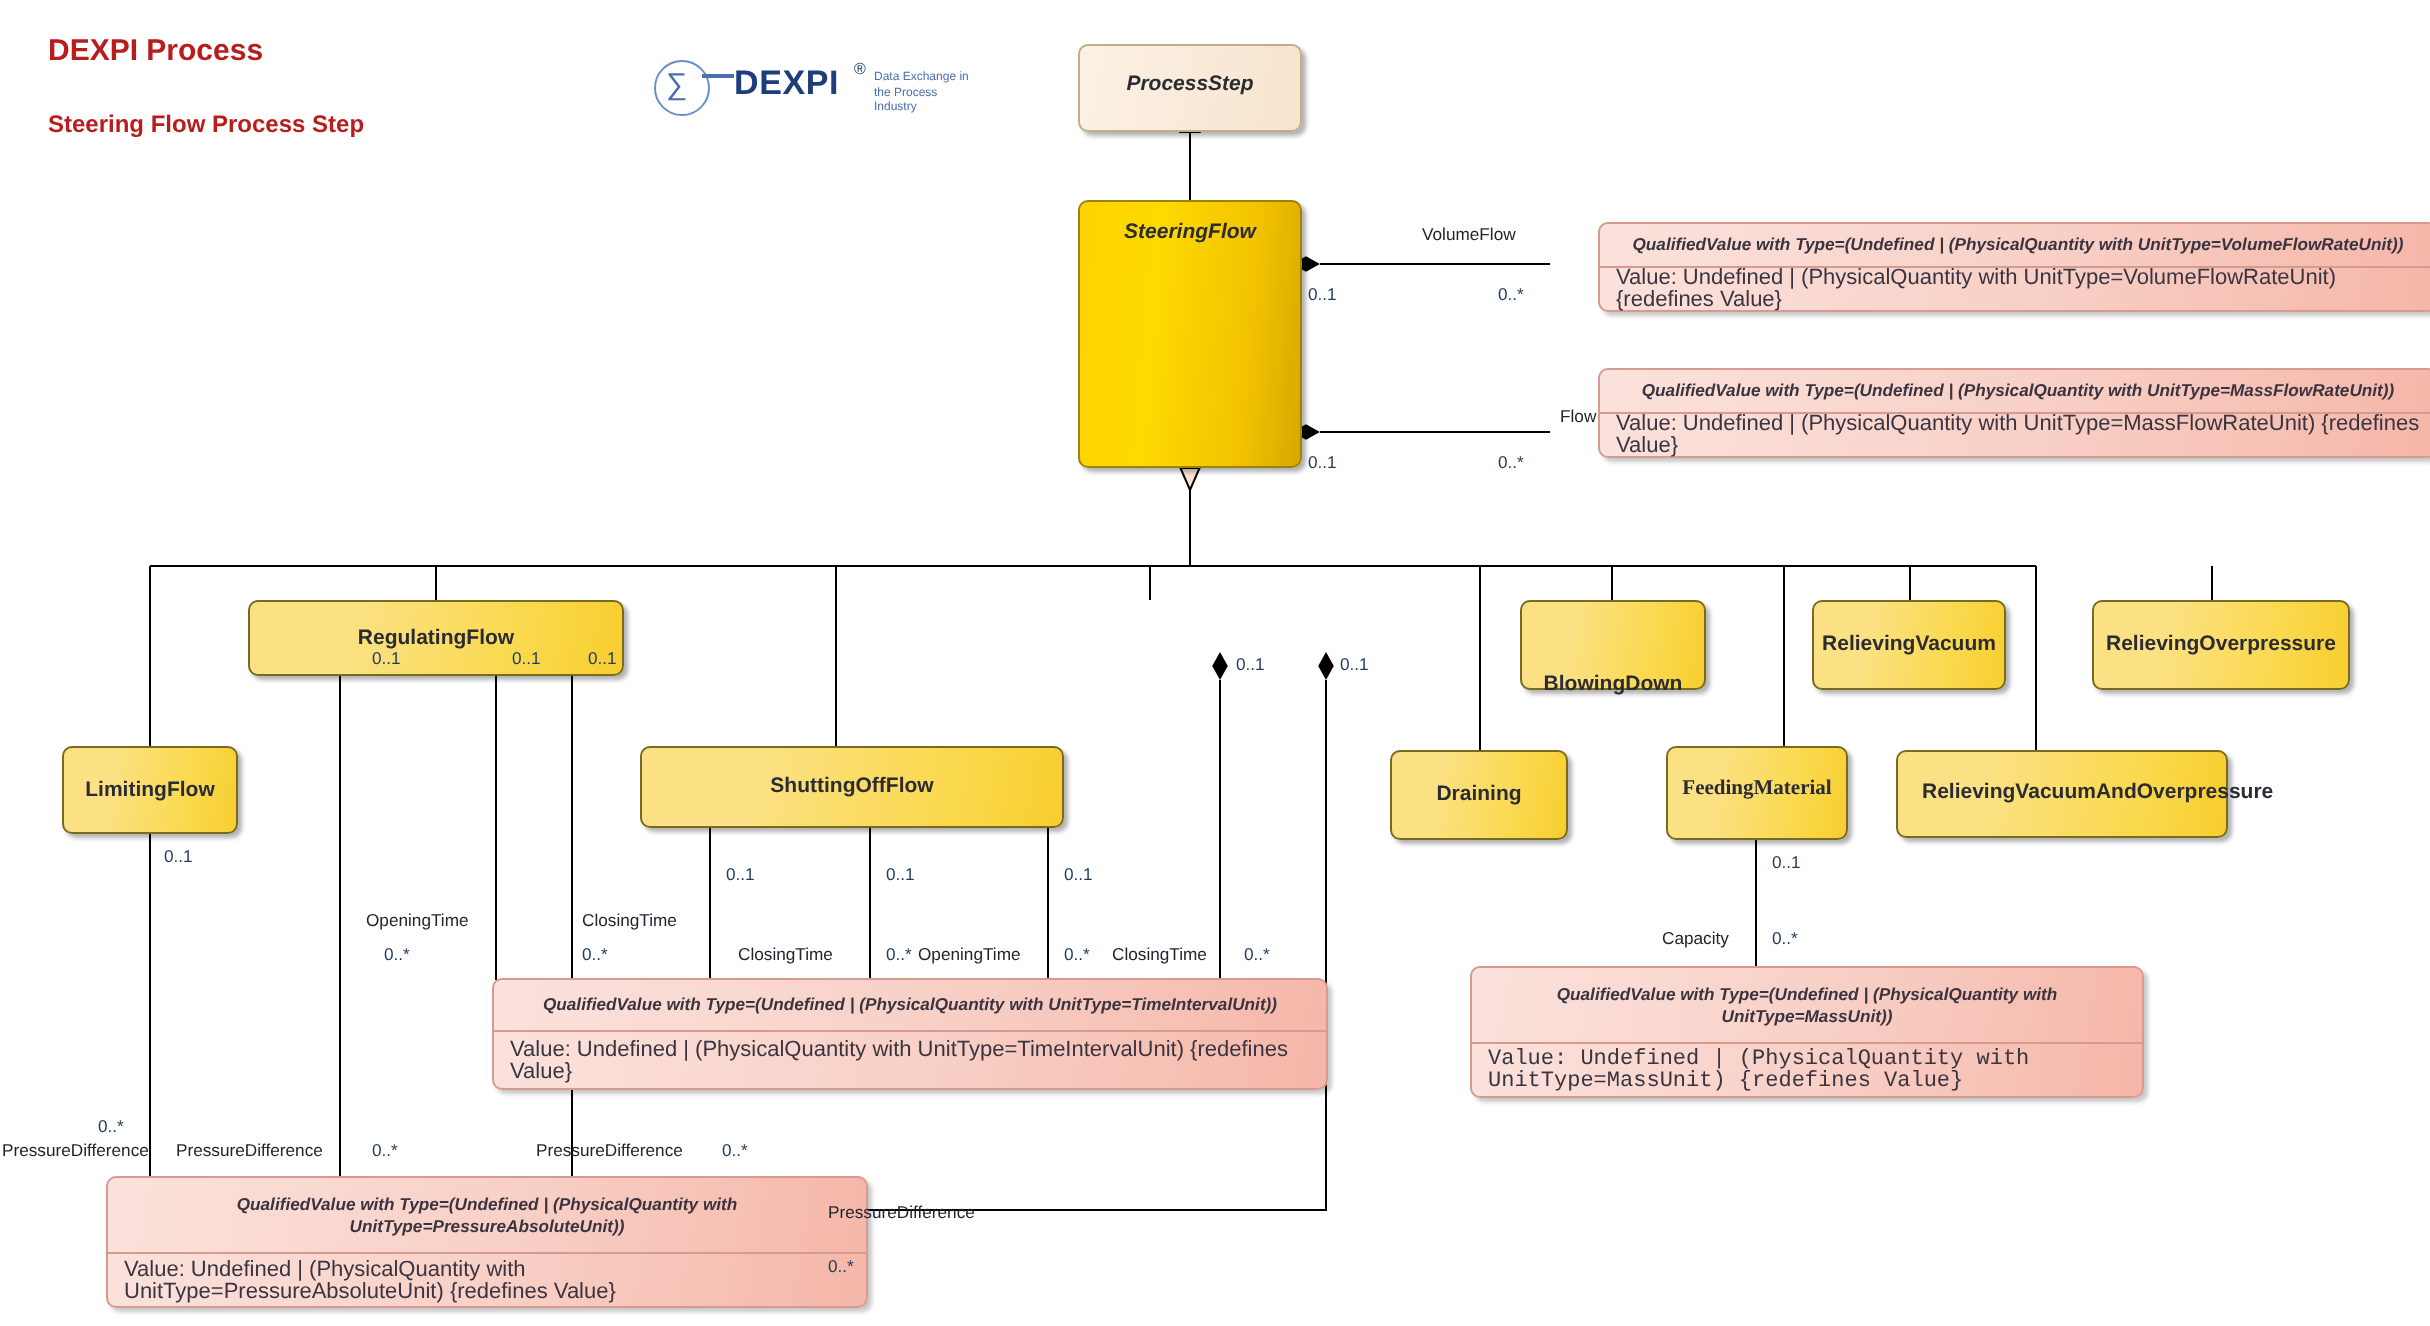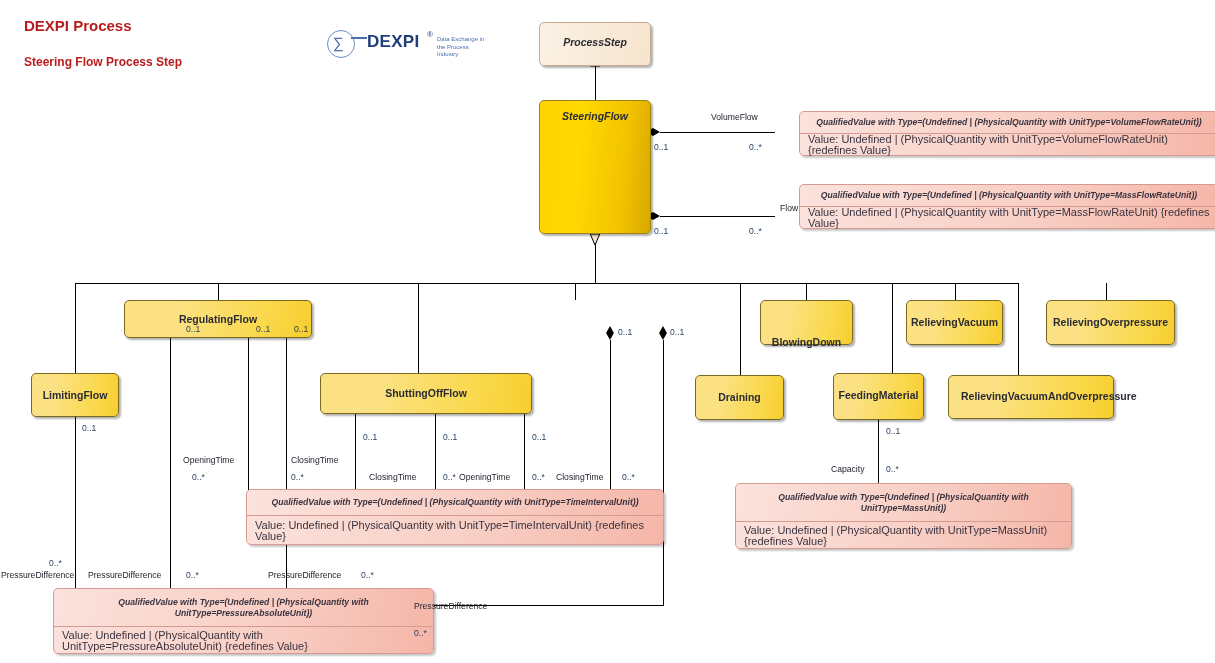--- a/index.html
+++ b/index.html
@@ -143,21 +143,21 @@
 
   <div class="ubox yl" style="left:695px;top:375px;width:89px;height:45px;">
     <div class="cap" style="top:15px;">Draining</div>
   </div>
 
   <div class="ubox yl" style="left:906px;top:300px;width:97px;height:45px;">
     <div class="cap" style="top:15px;">RelievingVacuum</div>
   </div>
 
   <div class="ubox yl" style="left:833px;top:373px;width:91px;height:47px;">
-    <div class="cap" style="top:15px;">FeedingMaterial</div>
+    <div class="cap" style="top:15px;font-family:Liberation Serif, serif;">FeedingMaterial</div>
   </div>
 
   <div class="ubox yl" style="left:1046px;top:300px;width:129px;height:45px;">
     <div class="cap" style="top:15px;">RelievingOverpressure</div>
   </div>
 
   <div class="ubox yl" style="left:948px;top:375px;width:166px;height:44px;">
     <div class="cap" style="top:14px;padding-left:12px;">RelievingVacuumAndOverpressure</div>
   </div>
 
@@ -171,21 +171,21 @@
     <div class="pattr" style="height:22px;">Value: Undefined | (PhysicalQuantity with UnitType=MassFlowRateUnit) {redefines Value}</div>
   </div>
 
   <div class="pbox" style="left:222px;top:489px;width:418px;height:56px;">
     <div class="phead" style="height:26px;">QualifiedValue with Type=(Undefined | (PhysicalQuantity with UnitType=TimeIntervalUnit))</div>
     <div class="pattr" style="height:29px;">Value: Undefined | (PhysicalQuantity with UnitType=TimeIntervalUnit) {redefines Value}</div>
   </div>
 
   <div class="pbox" style="left:711px;top:483px;width:337px;height:66px;">
     <div class="phead" style="height:38px;">QualifiedValue with Type=(Undefined | (PhysicalQuantity with UnitType=MassUnit))</div>
-    <div class="pattr" style="height:27px;">Value: Undefined | (PhysicalQuantity with UnitType=MassUnit) {redefines Value}</div>
+    <div class="pattr" style="height:27px;font-family:Liberation Mono, monospace;">Value: Undefined | (PhysicalQuantity with UnitType=MassUnit) {redefines Value}</div>
   </div>
 
   <div class="pbox" style="left:29px;top:588px;width:381px;height:66px;">
     <div class="phead" style="height:38px;">QualifiedValue with Type=(Undefined | (PhysicalQuantity with UnitType=PressureAbsoluteUnit))</div>
     <div class="pattr" style="height:27px;">Value: Undefined | (PhysicalQuantity with UnitType=PressureAbsoluteUnit) {redefines Value}</div>
   </div>
 
   <div class="lbl" style="left:711px;top:112px;">VolumeFlow</div>
   <div class="mult" style="left:654px;top:142px;">0..1</div>
   <div class="mult" style="left:749px;top:142px;">0..*</div>

